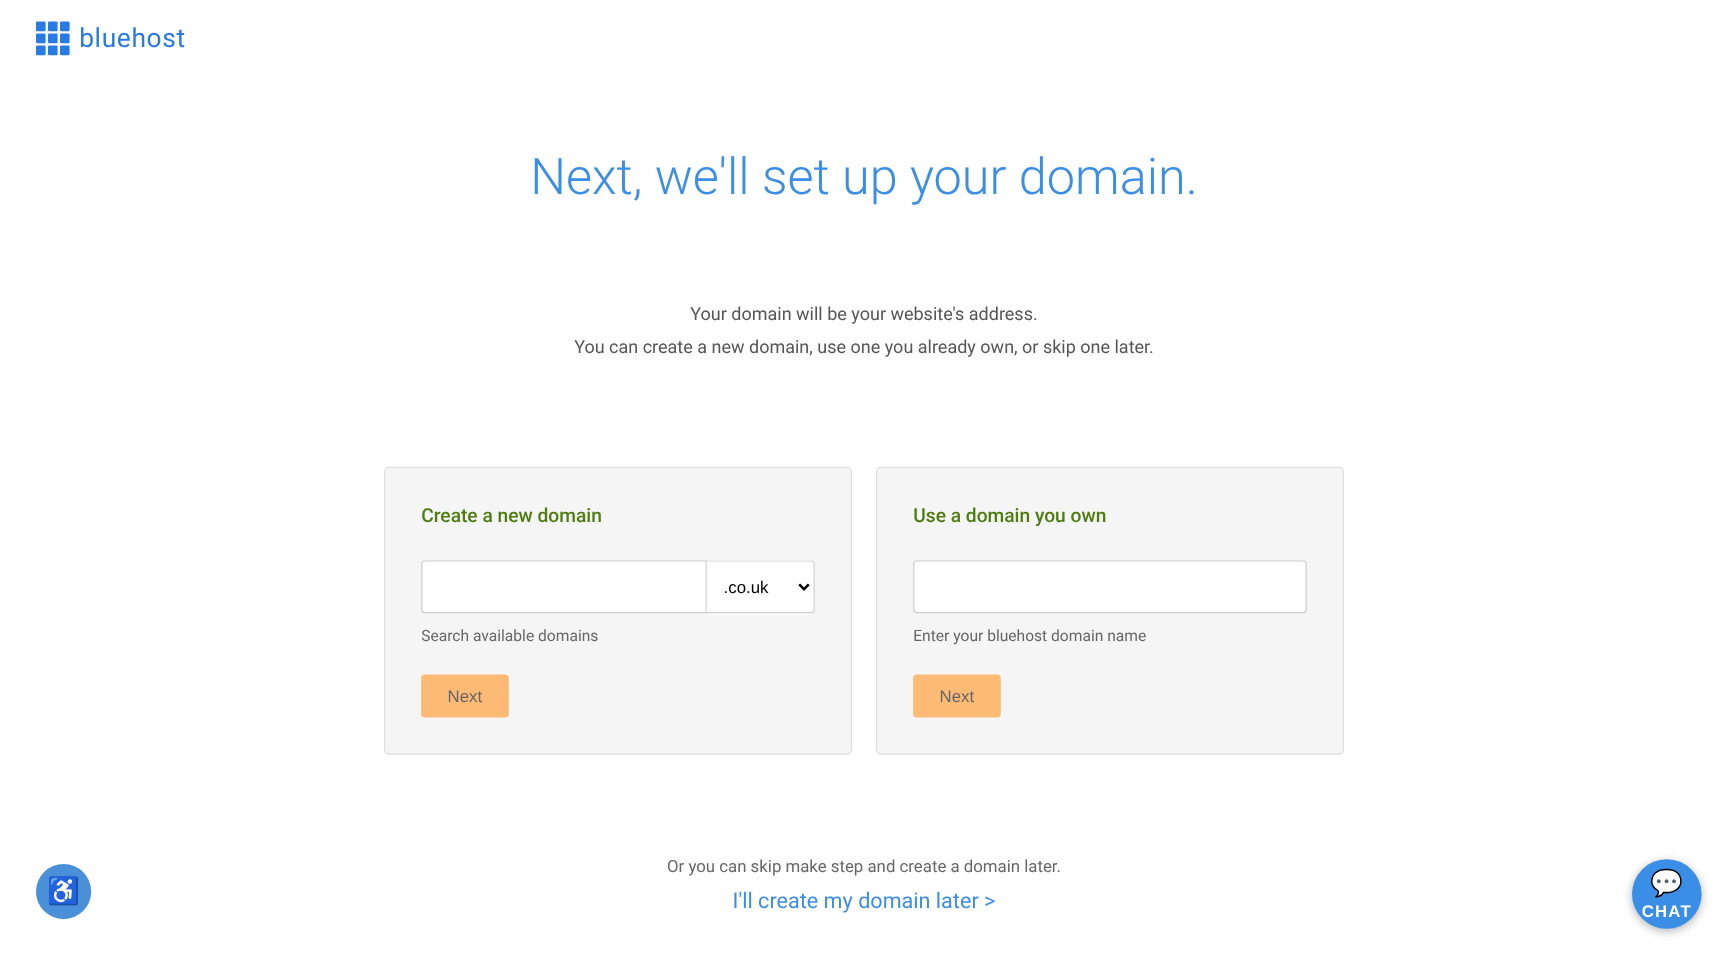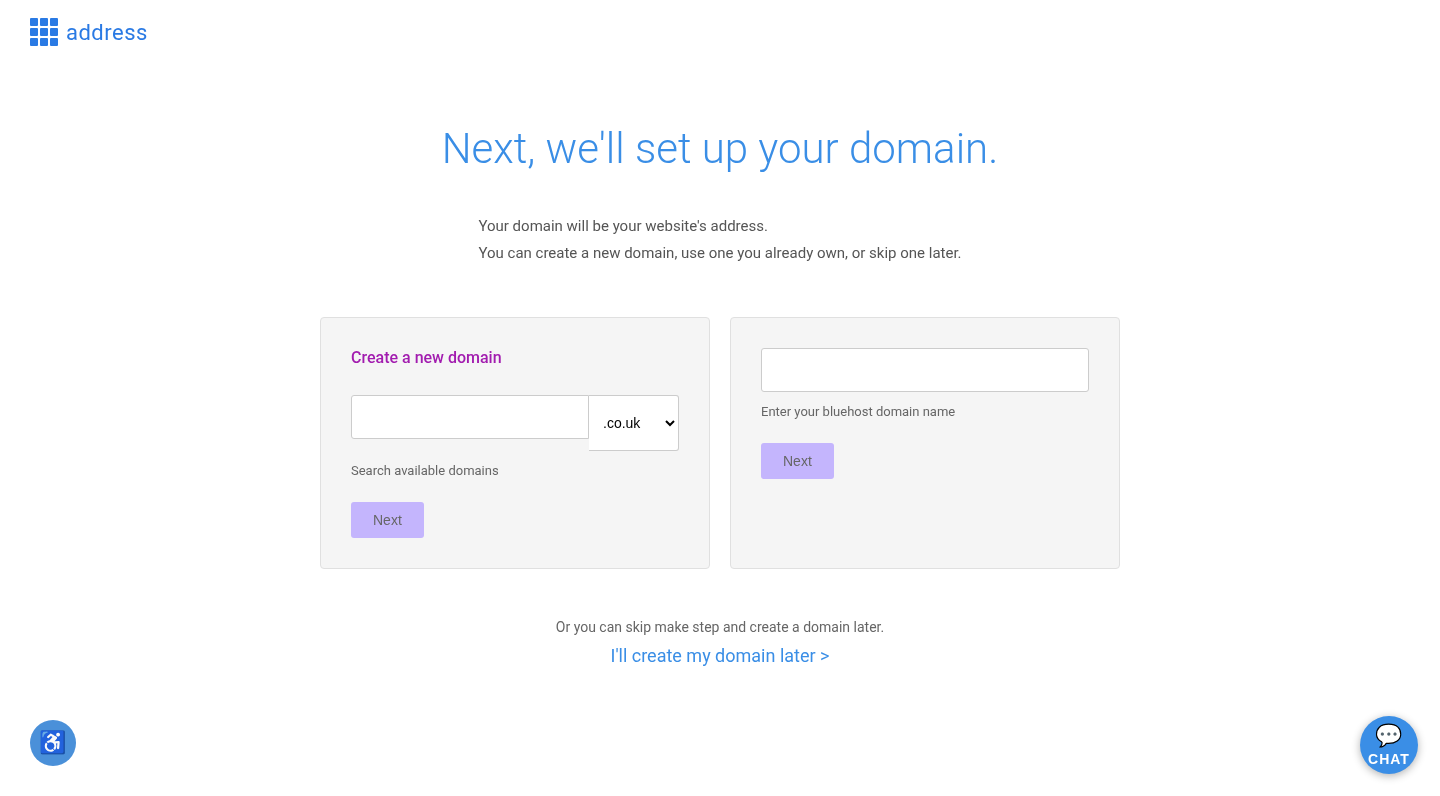--- a/index.html
+++ b/index.html
@@ -50,32 +50,33 @@
       font-weight: 400;
       letter-spacing: 0.5px;
     }
 
     
     .main-content {
       display: flex;
       flex-direction: column;
       align-items: center;
       padding-top: 60px;
+      gap: 36px;
     }
 
     .page-title {
       font-size: 42px;
       color: #3a8ee6;
       font-weight: 300;
       text-align: center;
       margin-bottom: 40px;
     }
 
     .subtitle-block {
-      text-align: left;
+      text-align: center;
       margin-bottom: 50px;
     }
 
     .subtitle-line {
       font-size: 15px;
       color: #555;
       line-height: 1.8;
     }
 
     
@@ -88,21 +89,21 @@
     .card {
       background: #f5f5f5;
       border: 1px solid #e0e0e0;
       border-radius: 4px;
       padding: 30px;
       width: 390px;
     }
 
     .card-title {
       font-size: 16px;
-      color: #a21caf;
+      color: #4d7c0f;
       font-weight: 500;
       margin-bottom: 28px;
     }
 
     .input-row {
       display: flex;
       gap: 0;
       margin-bottom: 12px;
     }
 
@@ -111,21 +112,21 @@
       height: 44px;
       border: 1px solid #ccc;
       border-radius: 3px 0 0 3px;
       padding: 0 12px;
       font-size: 14px;
       outline: none;
       background: #fff;
     }
 
     .domain-select {
-      height: 56px;
+      height: 44px;
       border: 1px solid #ccc;
       border-left: none;
       border-radius: 0 3px 3px 0;
       padding: 0 10px;
       font-size: 14px;
       background: #fff;
       cursor: pointer;
       min-width: 90px;
       appearance: auto;
     }
@@ -142,21 +143,21 @@
       margin-bottom: 12px;
     }
 
     .helper-text {
       font-size: 13px;
       color: #666;
       margin-bottom: 24px;
     }
 
     .next-btn {
-      background: #c4b5fd;
+      background: #fdba74;
       color: #666;
       border: none;
       border-radius: 3px;
       padding: 10px 22px;
       font-size: 14px;
       cursor: pointer;
       display: inline-block;
     }
 
     
@@ -238,21 +239,21 @@
       <div class="logo-grid-dot"></div>
       <div class="logo-grid-dot"></div>
       <div class="logo-grid-dot"></div>
       <div class="logo-grid-dot"></div>
       <div class="logo-grid-dot"></div>
       <div class="logo-grid-dot"></div>
       <div class="logo-grid-dot"></div>
       <div class="logo-grid-dot"></div>
       <div class="logo-grid-dot"></div>
     </div>
-    <span class="logo-text">address</span>
+    <span class="logo-text">bluehost</span>
   </div>
 </header>
 
 <main class="main-content">
 
   <h1 class="page-title">Next, we'll set up your domain.</h1>
 
   <div class="subtitle-block">
     <p class="subtitle-line">Your domain will be your website's address.</p>
     <p class="subtitle-line">You can create a new domain, use one you already own, or skip one later.</p>
@@ -270,20 +271,21 @@
           <option>.net</option>
           <option>.org</option>
           <option>.io</option>
         </select>
       </div>
       <p class="helper-text">Search available domains</p>
       <button class="next-btn">Next</button>
     </div>
 
     <div class="card">
+      <div class="card-title">Use a domain you own</div>
       <input class="domain-input-full" type="text" placeholder="" style="">
       <p class="helper-text">Enter your bluehost domain name</p>
       <button class="next-btn">Next</button>
     </div>
 
   </div>
 
   <div class="skip-section">
     <p class="skip-text">Or you can skip make step and create a domain later.</p>
     <a href="#" class="skip-link">I'll create my domain later &gt;</a>

